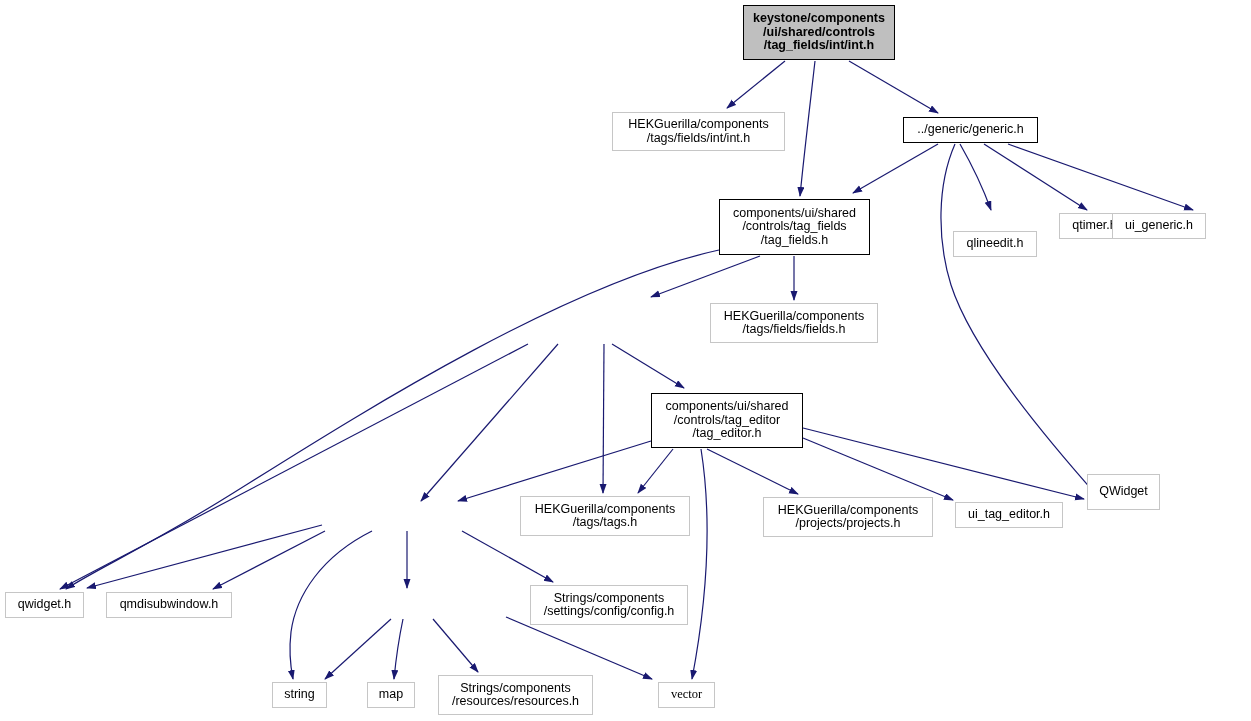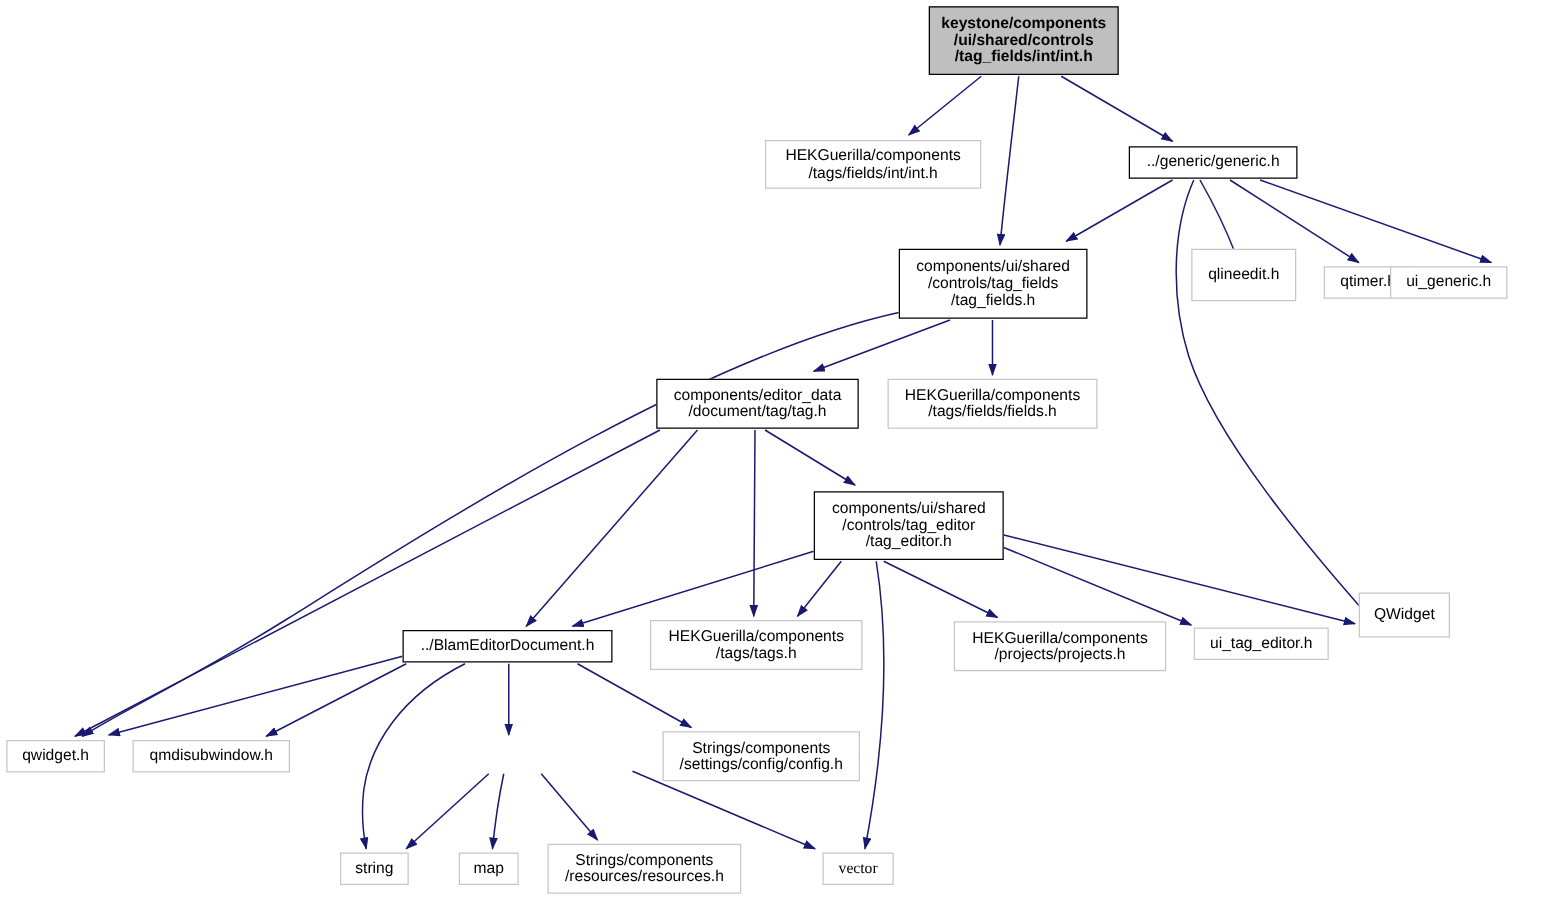--- a/index.html
+++ b/index.html
@@ -87,33 +87,30 @@
   <div id="nodes-layer">
       <div class="node root" style="left: 743px; top: 5px; width: 152px; height: 55px;">keystone/components
 /ui/shared/controls
 /tag_fields/int/int.h</div>
       <div class="node external" style="left: 612px; top: 112px; width: 173px; height: 39px;">HEKGuerilla/components
 /tags/fields/int/int.h</div>
       <div class="node linked" style="left: 903px; top: 117px; width: 135px; height: 26px;">../generic/generic.h</div>
       <div class="node linked" style="left: 719px; top: 199px; width: 151px; height: 56px;">components/ui/shared
 /controls/tag_fields
 /tag_fields.h</div>
-      <div class="node external" style="left: 953px; top: 199px; width: 84px; height: 42px;">qlineedit.h</div>
+      <div class="node external" style="left: 953px; top: 231px; width: 84px; height: 26px;">qlineedit.h</div>
       <div class="node external" style="left: 1059px; top: 213px; width: 71px; height: 26px;">qtimer.h</div>
       <div class="node external" style="left: 1112px; top: 213px; width: 94px; height: 26px;">ui_generic.h</div>
-      <div class="node linked" style="left: 525px; top: 303px; width: 162px; height: 40px;">components/editor_data
-/document/tag/tag.h</div>
       <div class="node external" style="left: 710px; top: 303px; width: 168px; height: 40px;">HEKGuerilla/components
 /tags/fields/fields.h</div>
       <div class="node linked" style="left: 651px; top: 393px; width: 152px; height: 55px;">components/ui/shared
 /controls/tag_editor
 /tag_editor.h</div>
       <div class="node external" style="left: 520px; top: 496px; width: 170px; height: 40px;">HEKGuerilla/components
 /tags/tags.h</div>
-      <div class="node linked" style="left: 322px; top: 504px; width: 168px; height: 26px;">../BlamEditorDocument.h</div>
       <div class="node external" style="left: 763px; top: 497px; width: 170px; height: 40px;">HEKGuerilla/components
 /projects/projects.h</div>
       <div class="node external" style="left: 955px; top: 502px; width: 108px; height: 26px;">ui_tag_editor.h</div>
       <div class="node external" style="left: 1087px; top: 474px; width: 73px; height: 36px;">QWidget</div>
       <div class="node external" style="left: 5px; top: 592px; width: 79px; height: 26px;">qwidget.h</div>
       <div class="node external" style="left: 106px; top: 592px; width: 126px; height: 26px;">qmdisubwindow.h</div>
       <div class="node external" style="left: 530px; top: 585px; width: 158px; height: 40px;">Strings/components
 /settings/config/config.h</div>
       <div class="node external" style="left: 272px; top: 682px; width: 55px; height: 26px;">string</div>
       <div class="node external" style="left: 367px; top: 682px; width: 48px; height: 26px;">map</div>

